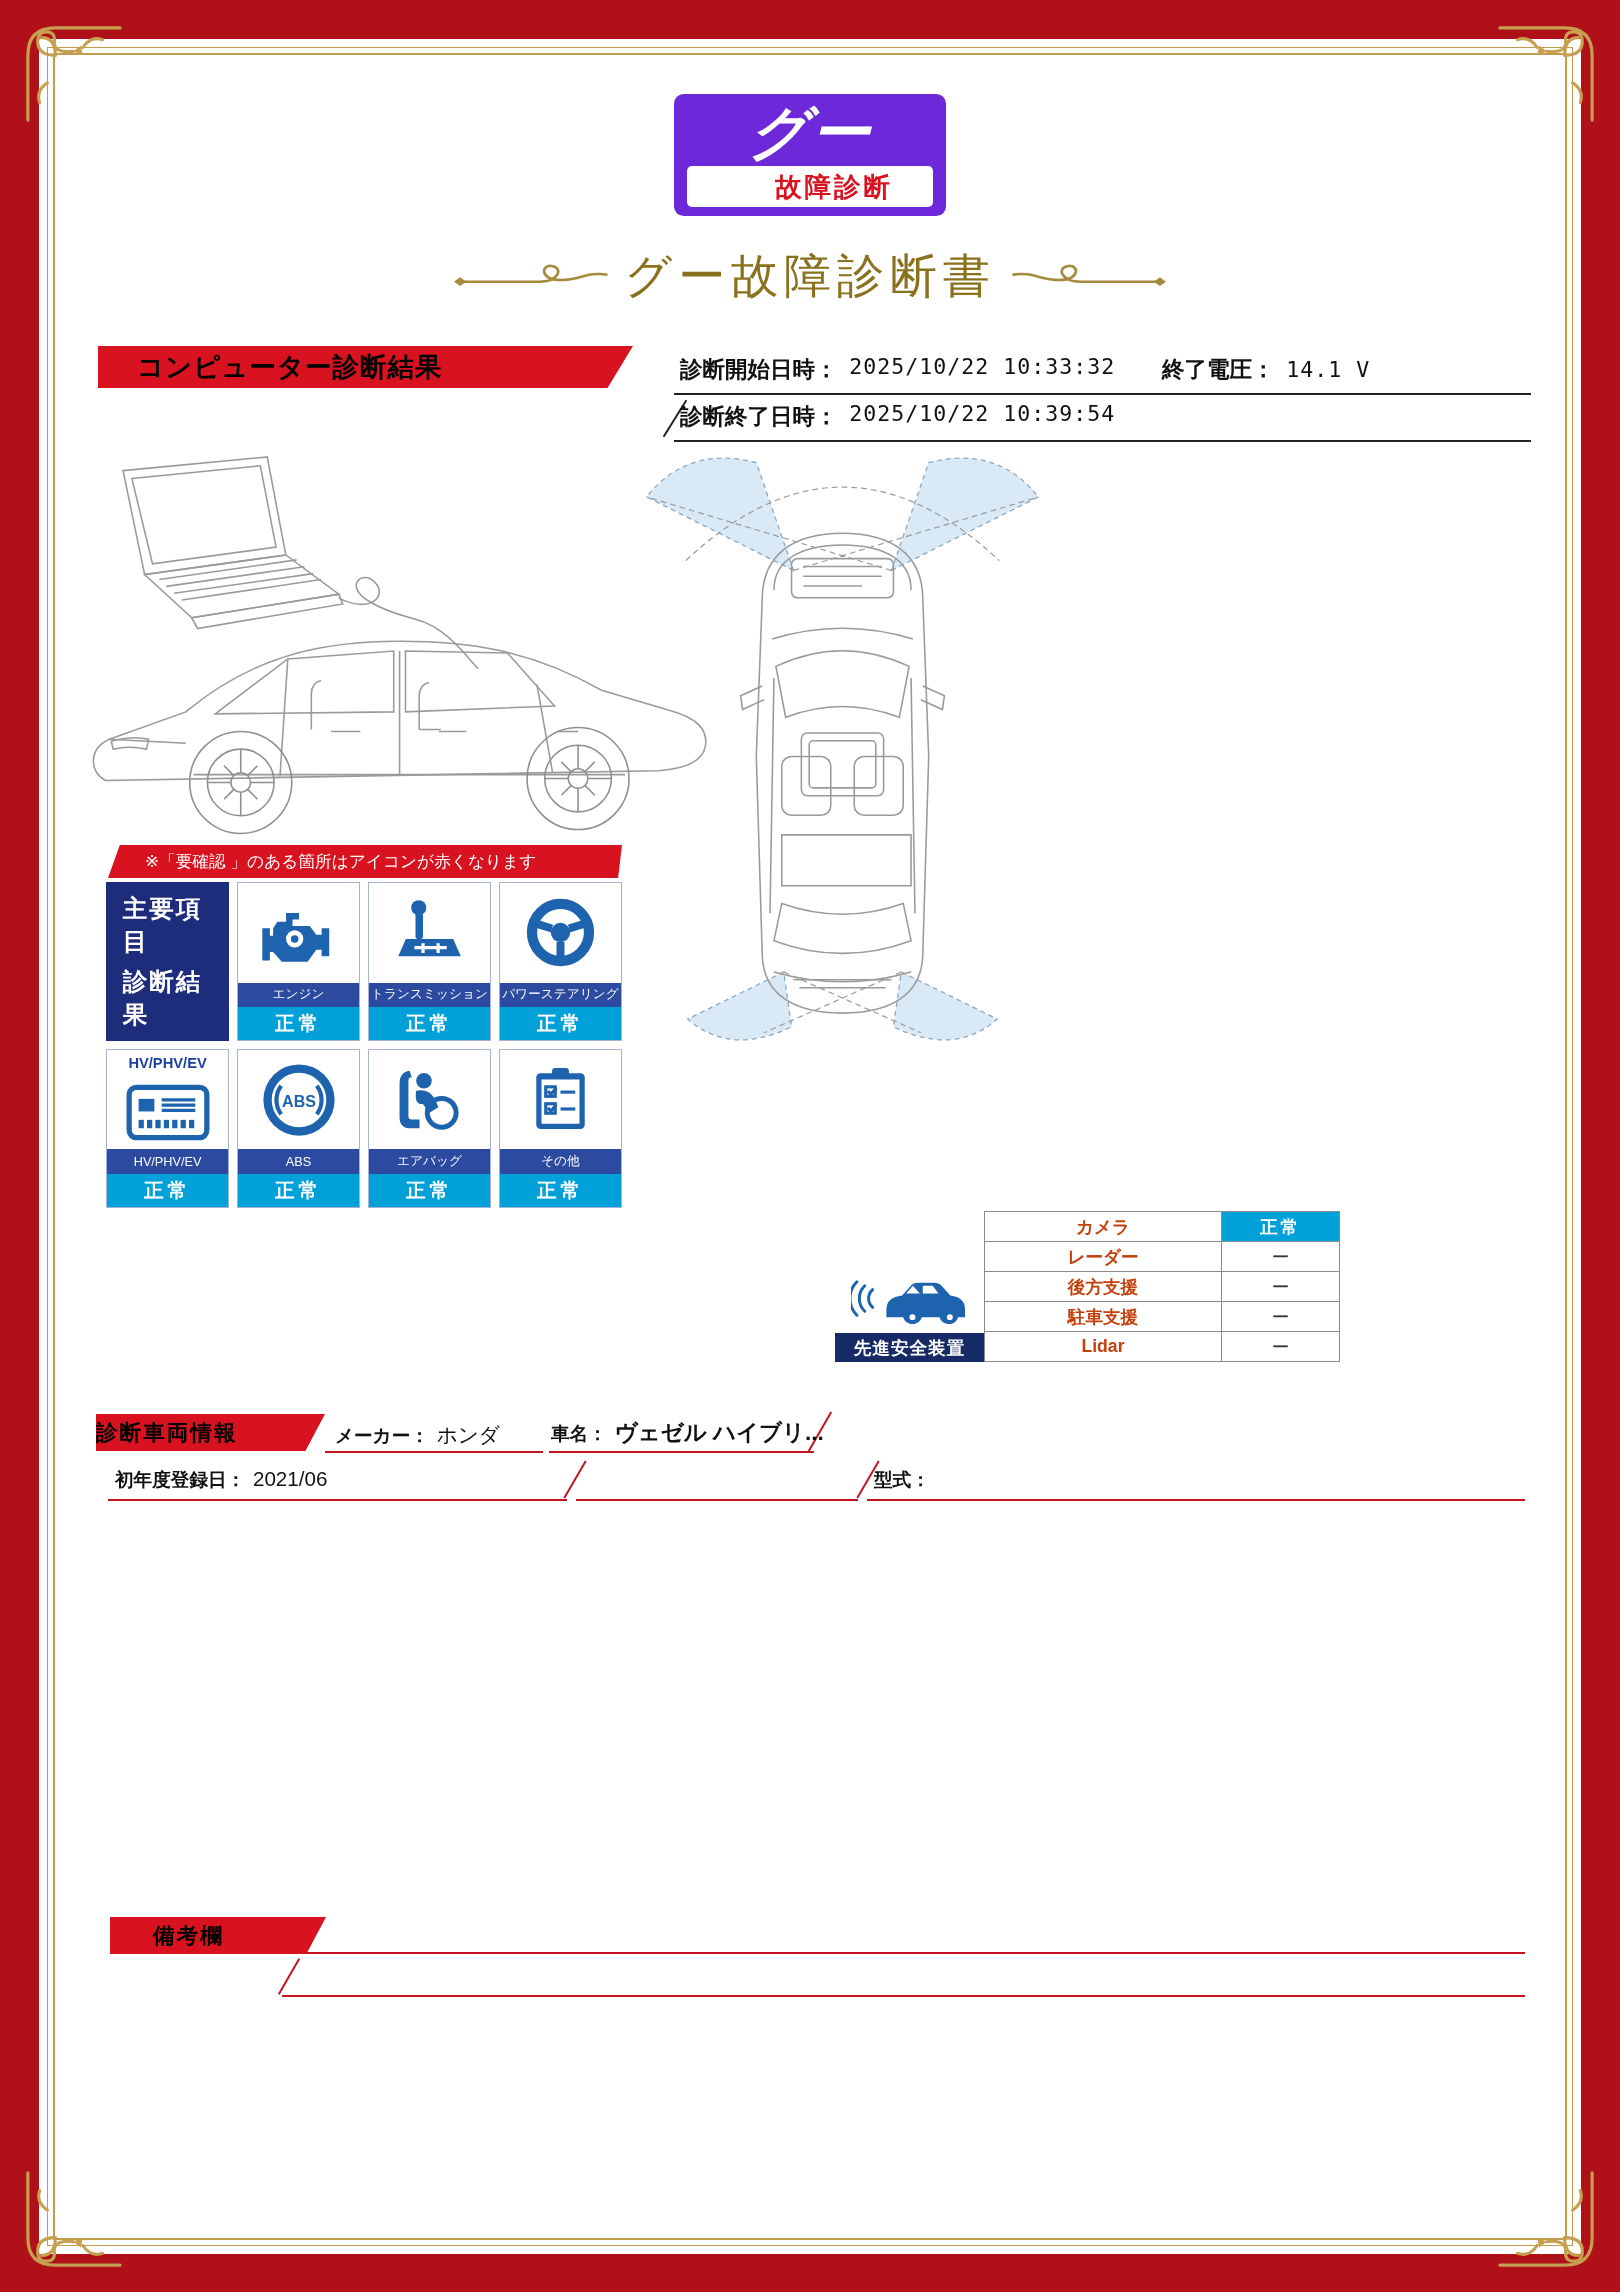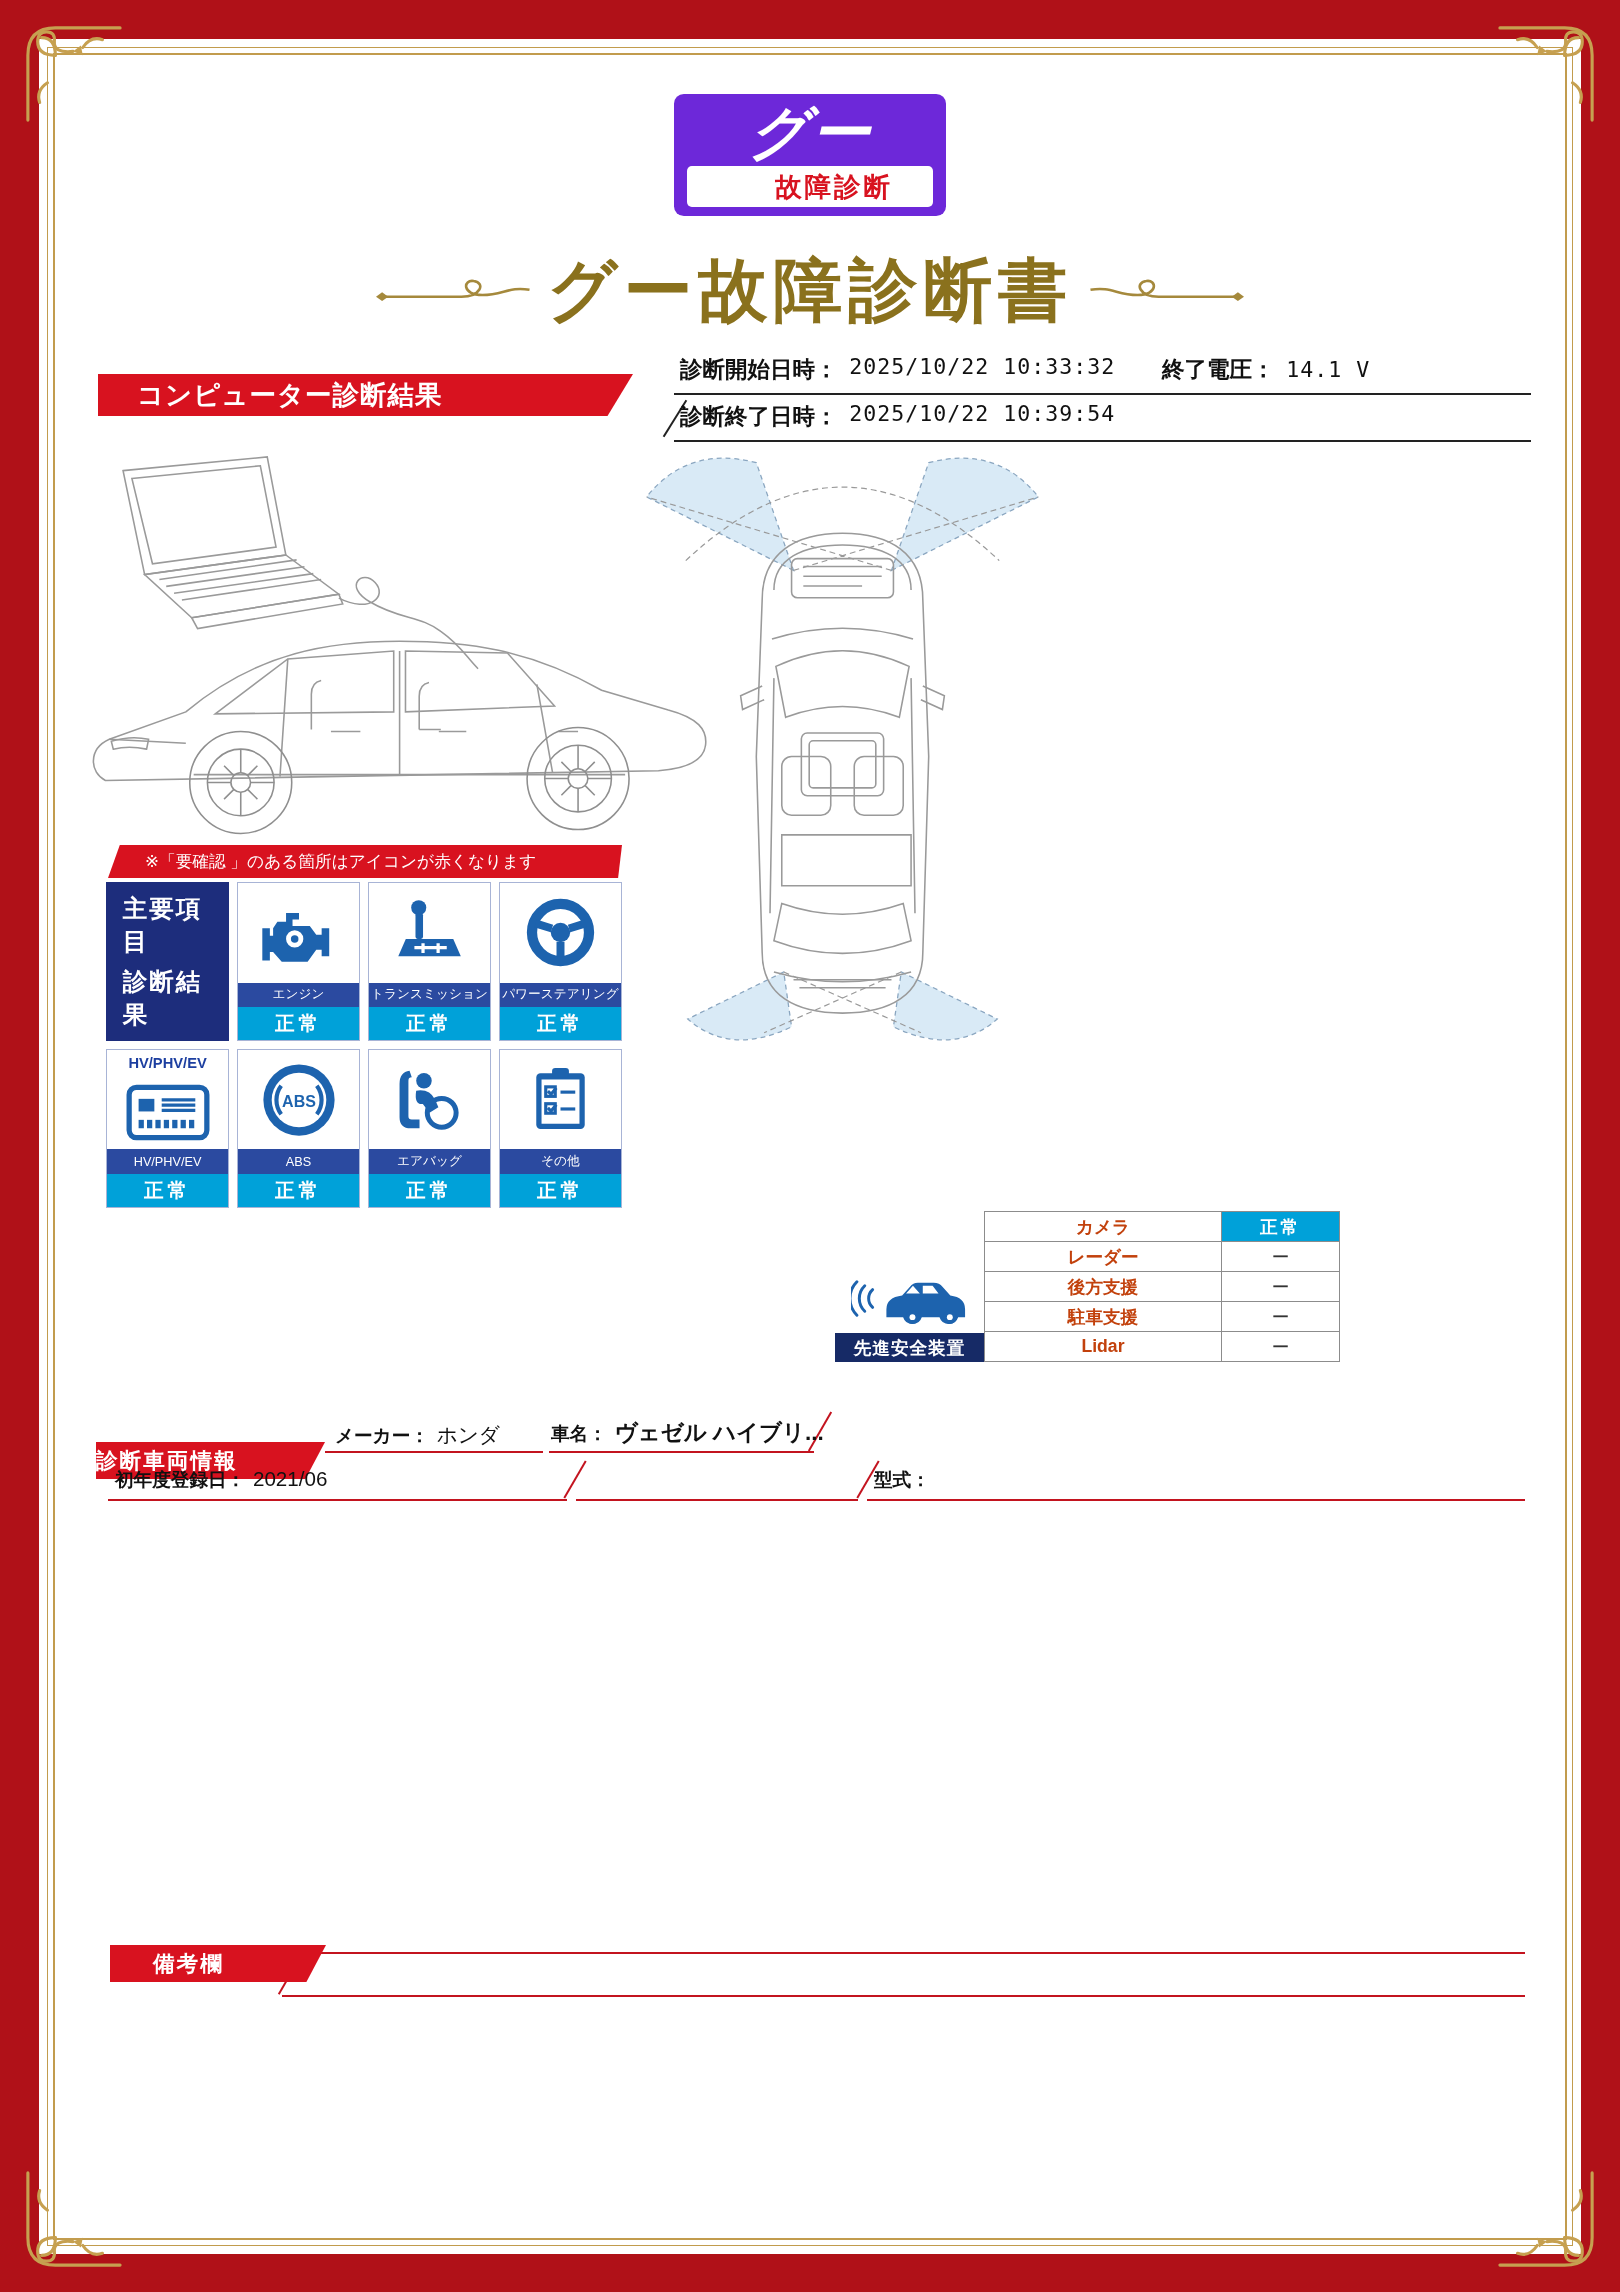--- a/index.html
+++ b/index.html
@@ -25,26 +25,26 @@
           width:272px; height:122px; background:#6d28d9; border-radius:9.8px; }
   .logo-top { position:absolute; top:0; left:0; right:0; text-align:center; color:#fff;
               font-size:59px; font-weight:bold; font-style:italic; letter-spacing:2px; }
   .logo-band { position:absolute; left:12.7px; right:12.7px; bottom:8.8px; height:41px;
                background:#fff; border-radius:4.9px; display:flex; align-items:center; justify-content:center;padding-left:48px; }
   .logo-band span { color:#d8121f; font-size:26.5px; font-weight:bold; letter-spacing:2.9px; }
 
   
   .title-row { position:absolute; top:206px; left:0; right:0; display:flex;
                align-items:center; justify-content:center; gap:13.7px; }
-  .title-text { font-size:69px; font-weight:bold; color:#8a711d; letter-spacing:5.9px; }
+  .title-text { font-size:47px; font-weight:normal; color:#8a711d; letter-spacing:5.9px; }
   .flourish { width:157px; height:39px; }
 
   
-  .section-banner { position:absolute; background:#d8121f; color:#ffffff; font-weight:bold;
-                    display:flex; align-items:center; z-index:2;margin-top:28px; }
+  .section-banner { position:absolute; background:#d8121f; color:#000000; font-weight:bold;
+                    display:flex; align-items:center; z-index:2; }
   #diag-banner { left:59px; top:307px; width:535px; height:42px; font-size:26.5px;
                  padding-left:39px; letter-spacing:1px;
                  clip-path:polygon(0 0,100% 0,calc(100% - 25.5px) 100%,0 100%); }
   #vehicle-banner { left:57px; top:1375px; width:229px; height:37px; font-size:21.6px;
                  letter-spacing:2px;
                  clip-path:polygon(0 0,100% 0,calc(100% - 19.6px) 100%,0 100%); }
   #remarks-banner { left:71px; top:1878px; width:216px; height:37px; font-size:21.6px;
                  padding-left:43px; letter-spacing:2px;
                  clip-path:polygon(0 0,100% 0,calc(100% - 19.6px) 100%,0 100%); }
 

